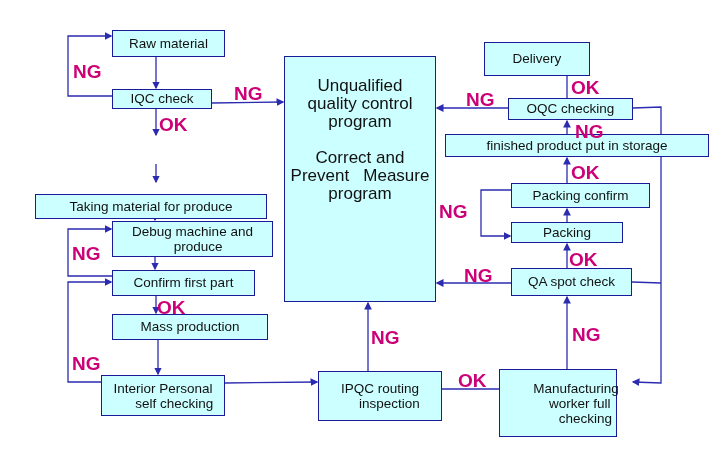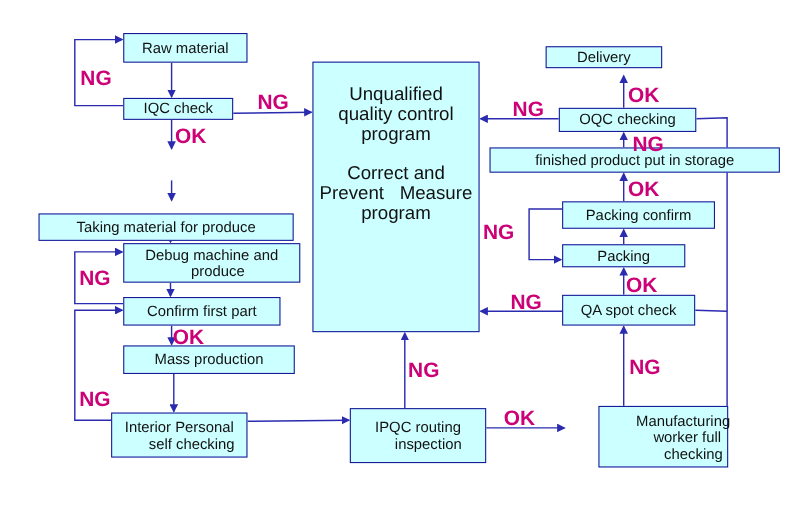--- a/index.html
+++ b/index.html
@@ -88,29 +88,29 @@
       self checking</div>
   <div class="node big" style="left:284px;top:56px;width:152px;height:246px;">Unqualified
 quality control
 program
 
 Correct and
 Prevent   Measure
 program</div>
   <div class="node" style="left:318px;top:371px;width:124px;height:50px;line-height:15px;">IPQC routing
      inspection</div>
-  <div class="node" style="left:544px;top:369px;width:118px;height:56px;line-height:15px;padding-left:36px;">Manufacturing
+  <div class="node" style="left:499px;top:369px;width:118px;height:68px;line-height:15px;padding-left:36px;">Manufacturing
   worker full
      checking</div>
   <div class="node" style="left:511px;top:268px;width:121px;height:28px;">QA spot check</div>
   <div class="node" style="left:511px;top:222px;width:112px;height:21px;">Packing</div>
   <div class="node" style="left:511px;top:183px;width:139px;height:25px;">Packing confirm</div>
   <div class="node" style="left:445px;top:134px;width:264px;height:23px;">finished product put in storage</div>
   <div class="node" style="left:508px;top:98px;width:125px;height:22px;">OQC checking</div>
-  <div class="node" style="left:496px;top:42px;width:106px;height:20px;">Delivery</div>
+  <div class="node" style="left:484px;top:42px;width:106px;height:34px;">Delivery</div>
 
   <div class="lbl" style="left:73px;top:61px;">NG</div>
   <div class="lbl" style="left:234px;top:83px;">NG</div>
   <div class="lbl" style="left:159px;top:114px;">OK</div>
   <div class="lbl" style="left:72px;top:243px;">NG</div>
   <div class="lbl" style="left:157px;top:297px;">OK</div>
   <div class="lbl" style="left:72px;top:353px;">NG</div>
   <div class="lbl" style="left:371px;top:327px;">NG</div>
   <div class="lbl" style="left:458px;top:370px;">OK</div>
   <div class="lbl" style="left:572px;top:324px;">NG</div>

